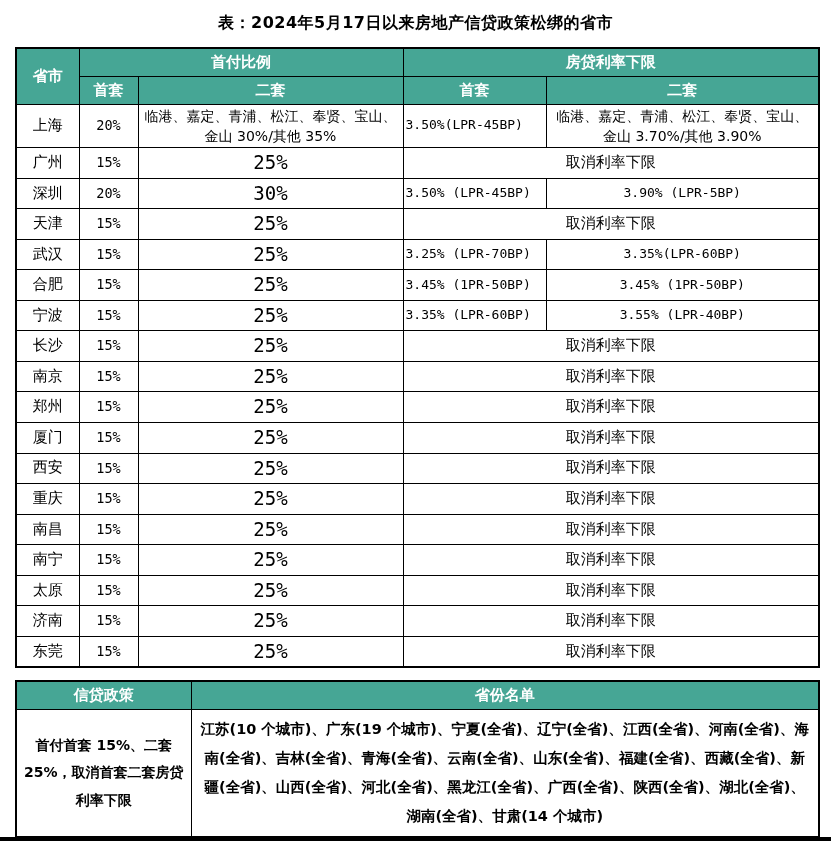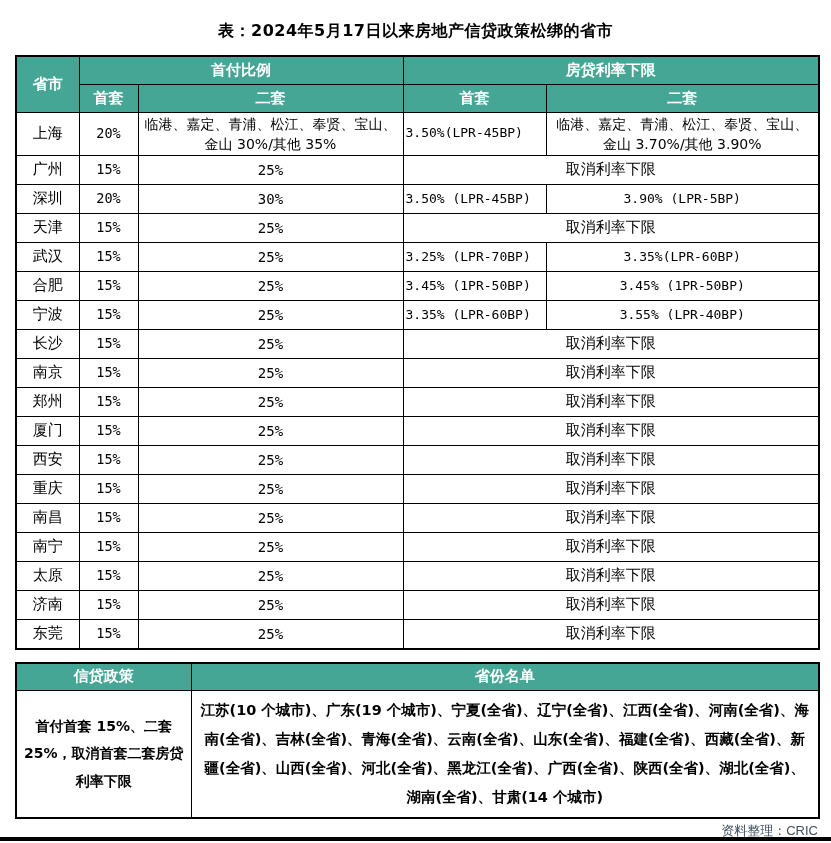--- a/index.html
+++ b/index.html
@@ -8,21 +8,21 @@
     width: 831px; height: 843px;
     position: relative;
     overflow: hidden;
     font-family: "DejaVu Sans", sans-serif;
     color: #000;
   }
   .page-title {
     text-align: center;
     font-weight: bold;
     font-size: 16px;
-    padding-top: 21px;
+    padding-top: 13px;
     letter-spacing: 0.5px;
   }
   table {
     border-collapse: collapse;
     table-layout: fixed;
     width: 803px;
     margin-left: 15px;
   }
   .main-table { margin-top: 13px; }
   .policy-table { margin-top: 12px; }
@@ -43,21 +43,21 @@
     height: 29px;
     padding: 1px 3px;
     line-height: 1.45;
   }
   table { border: 2px solid #000; }
   .cell-city { font-size: 15px; }
   .cell-dp-first, .cell-dp-second, .cell-rate-first, .cell-rate-second {
     font-family: "DejaVu Sans Mono", "DejaVu Sans", monospace;
   }
   .cell-dp-first { font-size: 13.5px; }
-  .cell-dp-second { font-size: 14px; }
+  .cell-dp-second { font-size: 19px; }
   .cell-rate-first { text-align: left; font-size: 13px; padding-left: 2px; margin-top: 28px; }
   .cell-rate-second { font-size: 13px; border-radius: 12px; }
   .cell-rate-merged { font-size: 15px; }
   tr.tall .cell-dp-second, tr.tall .cell-rate-second {
     font-size: 14px;
     font-family: "DejaVu Sans", sans-serif;
   }
   tr.tall .cell-rate-first { font-size: 13px; }
   .policy-table td { height: auto; font-weight: bold; }
   .cell-policy {

